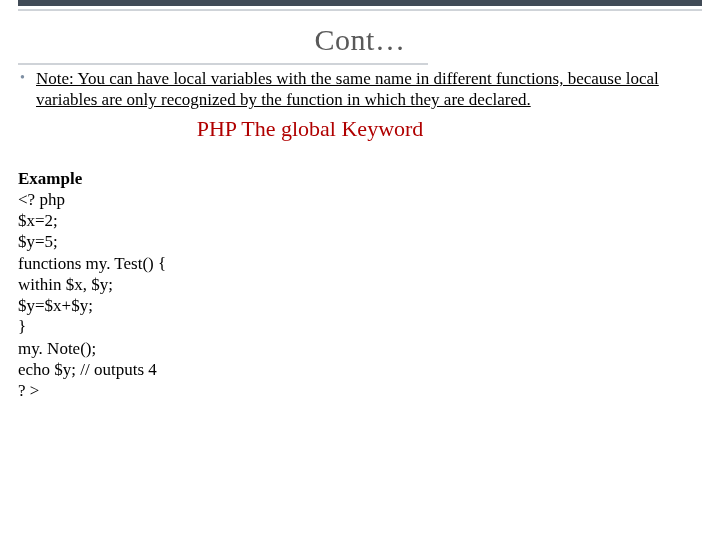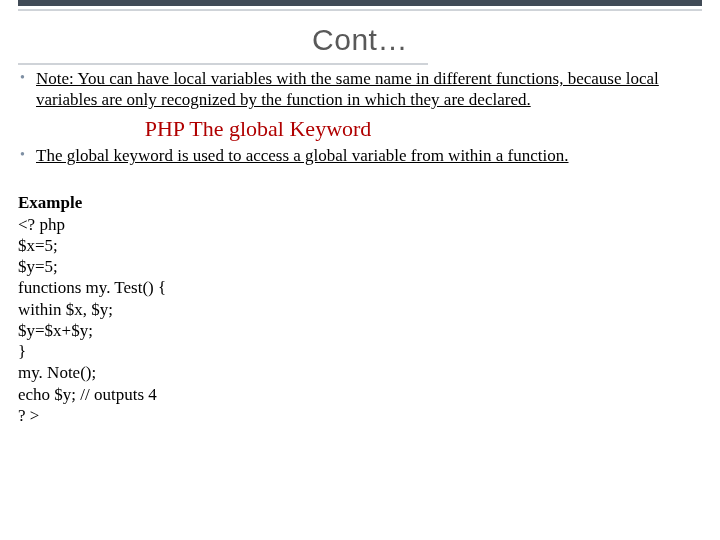--- a/index.html
+++ b/index.html
@@ -18,21 +18,21 @@
   }
   .rule-light{
     height:2px;
     background:#cfd3d8;
     margin:3px 18px 0 18px;
   }
   .rule-light.short{
     width:410px;
   }
   .title{
-    font-family:Liberation Sans, sans-serif;
+    font-family:Liberation Serif, serif;
     font-size:30px;
     color:#595959;
     text-align:center;
     margin:12px 0 6px 0;
     letter-spacing:0.5px;
   }
   ul.bullets{
     list-style:none;
     margin:4px 18px 0 18px;
     padding:0;
@@ -52,21 +52,21 @@
     color:#7e8fa3;
     font-size:14px;
   }
   .subheading{
     font-family:"Times New Roman",Times,serif;
     font-size:22px;
     color:#b00000;
     margin:6px 0 2px 0;
     text-align:center;
     width:380px;
-    padding-left:68px;
+    padding-left:120px;
   }
   .plain-block{
     margin:4px 18px 0 18px;
     line-height:1.25;
     white-space:pre-line;
   }
   .bold{font-weight:bold}
 </style>
 </head>
 <body>
@@ -78,27 +78,26 @@
 
 <div class="rule-light short"></div>
 
 <ul class="bullets">
   <li>Note: You can have local variables with the same name in different functions, because local variables are only recognized by the function in which they are declared.</li>
 </ul>
 
 <div class="subheading">PHP The global Keyword</div>
 
 <ul class="bullets">
-  <li>The global keyword is used to access a global variable from within a function.</li>
 </ul>
 
 <div class="plain-block">
 <span class="bold">Example</span>
 <span>&lt;? php</span>
-<span>$x=5;</span>
+<span>$x=2;</span>
 <span>$y=5;</span>
 <span>functions my. Test() {</span>
 <span>  within $x, $y;</span>
 <span>  $y=$x+$y;</span>
 <span>}</span>
 <span>my. Note();</span>
 <span>echo $y; // outputs 4</span>
 <span>? &gt;</span>
 </div>
 

